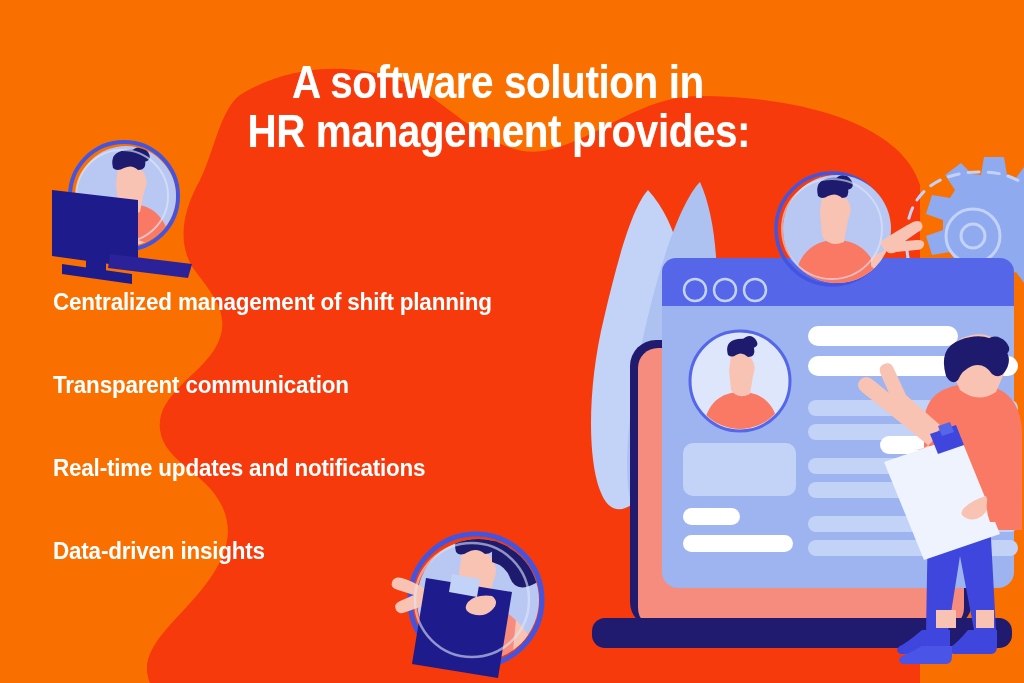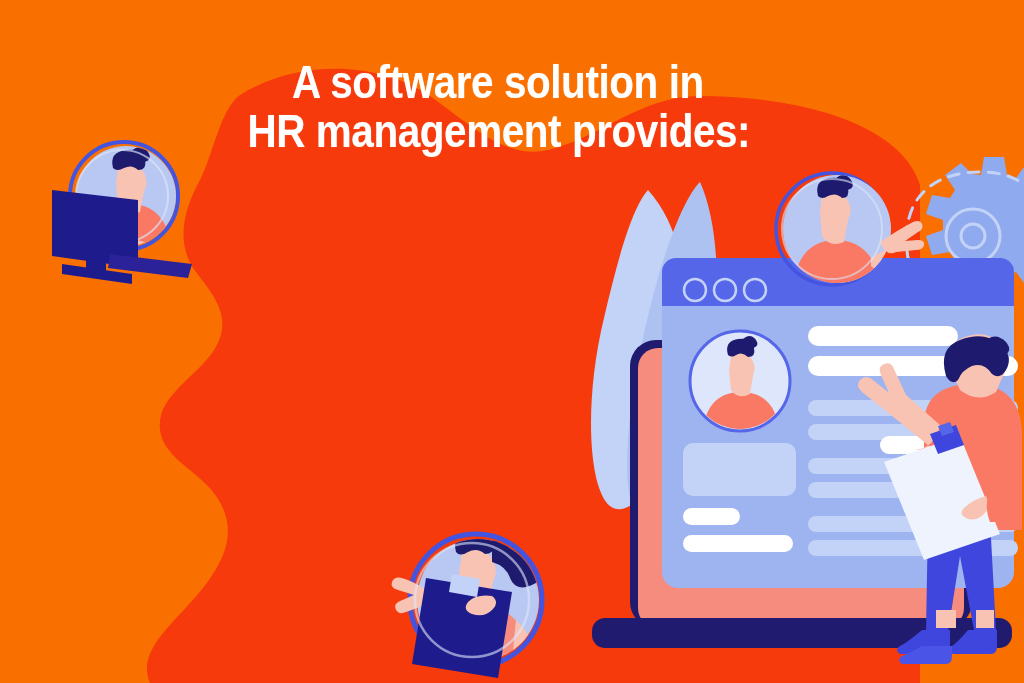--- a/index.html
+++ b/index.html
@@ -260,14 +260,20 @@
       <circle cx="472" cy="600" r="57" fill="none" stroke="#DDE6FB" stroke-width="2.5" opacity="0.6"></circle>
     </g>
 
   </svg>
 
   <div class="title-block">
     <span class="title-line l1">A software solution in</span>
     <span class="title-line l2">HR management provides:</span>
   </div>
 
+  <div class="bullet-list">
+    <div class="bullet-item">Centralized management of shift planning</div>
+    <div class="bullet-item">Transparent communication</div>
+    <div class="bullet-item">Real-time updates and notifications</div>
+    <div class="bullet-item">Data-driven insights</div>
+  </div>
 
 </div>
 
 </body></html>

